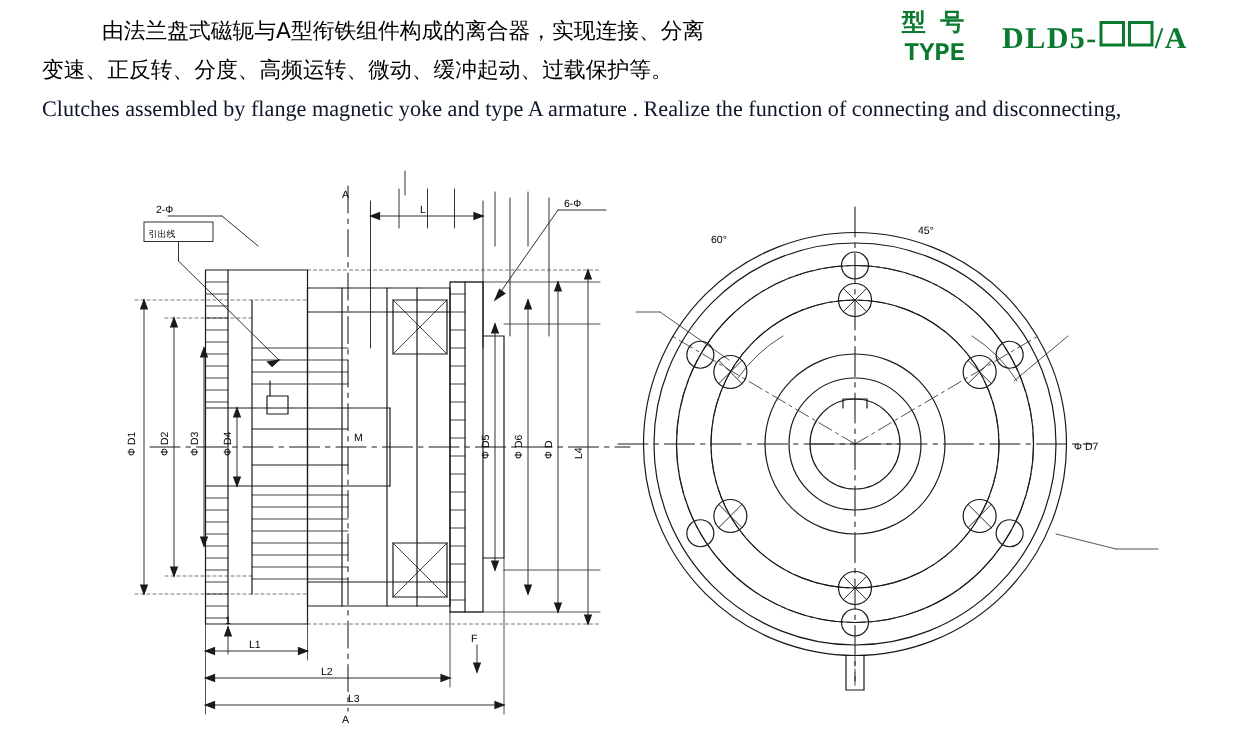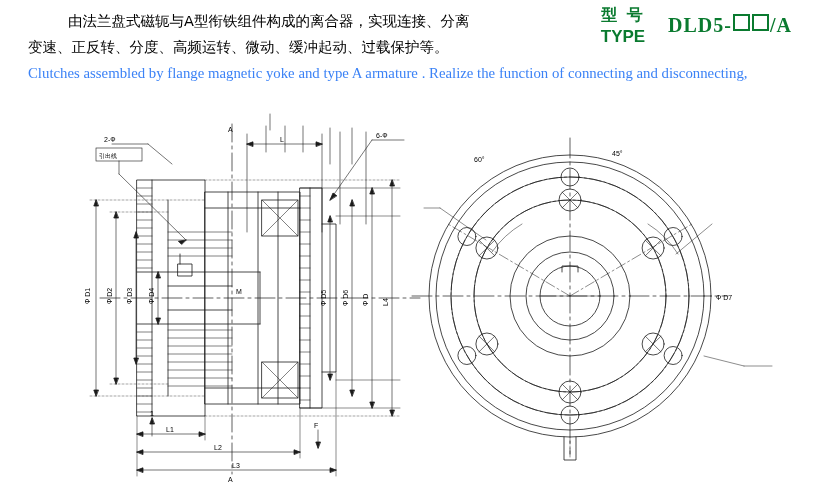--- a/index.html
+++ b/index.html
@@ -34,38 +34,38 @@
   .cn-line1 { text-indent: 40px; }
   .cn-line2 { }
   .en-block {
     position: absolute;
     left: 28px;
     top: 60px;
     width: 782px;
     font-family: "Liberation Serif", serif;
     font-size: 14.8px;
     line-height: 26px;
-    color: #3b82f6;
+    color: #0f172a;
   }
   .type-label {
     position: absolute;
     left: 583px;
     top: 4px;
     width: 80px;
     text-align: center;
     color: #0a7a2f;
     font-family: "DejaVu Sans", sans-serif;
     font-weight: bold;
     font-size: 16px;
     line-height: 22px;
     letter-spacing: 2px;
   }
   .type-label .t2 {
     letter-spacing: 0px;
-    font-family: Liberation Sans, sans-serif;
+    font-family: Liberation Mono, monospace;
     font-size: 17px;
   }
   .type-code {
     position: absolute;
     left: 668px;
     top: 14px;
     color: #0a7a2f;
     font-family: "Liberation Serif", serif;
     font-weight: bold;
     font-size: 20px;

